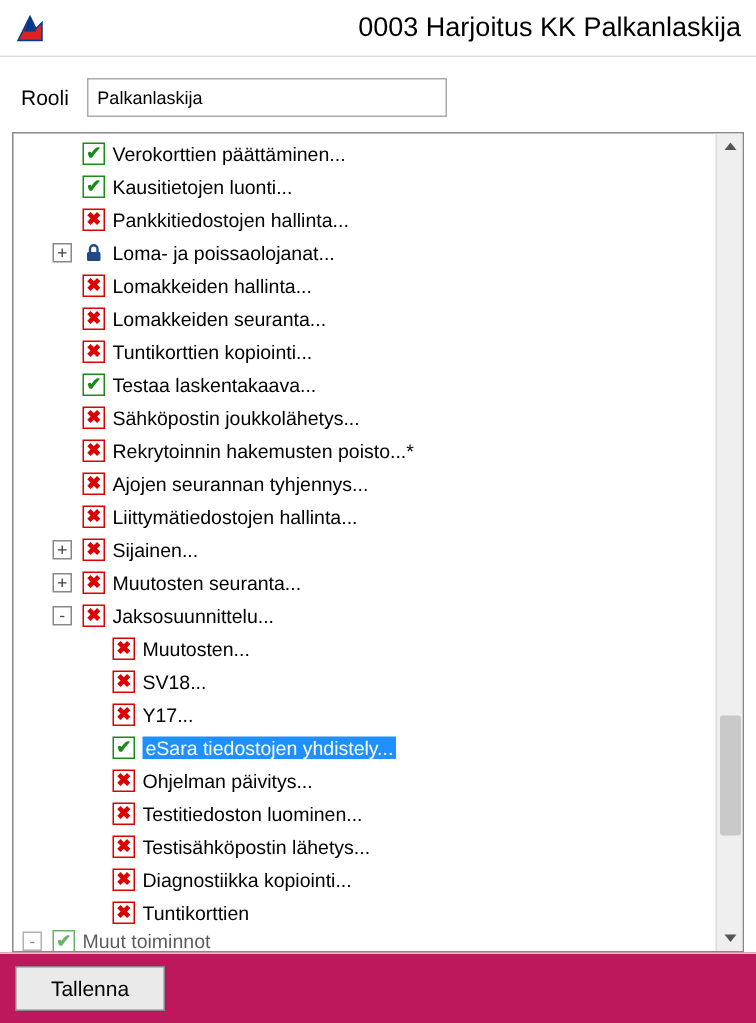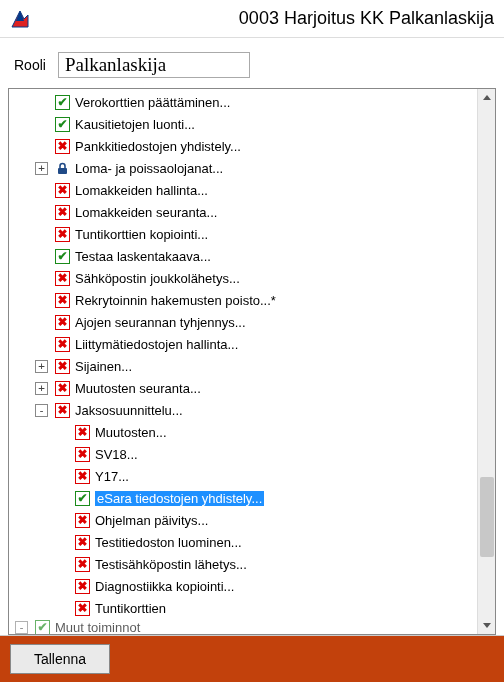--- a/index.html
+++ b/index.html
@@ -29,26 +29,26 @@
     color: #000;
   }
   .role-row {
     display: flex;
     align-items: center;
     padding: 14px 12px 10px 14px;
     gap: 12px;
   }
   .role-label { font-size: 14px; color: #000; }
   .role-input {
-    width: 192px;
+    width: 240px;
     height: 26px;
     border: 1px solid #aaa;
     padding: 2px 6px;
-    font-family: Liberation Serif, serif;
-    font-size: 19px;
+    font-family: Liberation Sans, sans-serif;
+    font-size: 12px;
   }
   .tree-wrapper {
     flex: 1;
     margin: 0 8px;
     border: 1px solid #888;
     background: #fff;
     display: flex;
     overflow: hidden;
   }
   .tree-scroll {
@@ -113,21 +113,21 @@
     margin-right:5px;
   }
   .item-label { color:#000; }
   .item-label.selected {
     background:#1e90ff; color:#fff;
     padding: 0 2px;
   }
   .footer {
     padding: 8px 10px;
     border-top: 1px solid #ccc;
-    background:#c2410c;
+    background:#be185d;
   }
   .save-btn {
     width: 100px; height: 30px;
     border: 1px solid #888;
     background: #eaeaea;
     font-family: inherit;
     font-size: 14px;
     cursor:pointer;
   }
   svg { display:block; }
@@ -158,21 +158,21 @@
         <span class="item-label">Verokorttien päättäminen...</span>
       </div>
       <div class="tree-item" style="padding-left: 46px;">
         <span class="dotspacer" style="width: 0px;"></span>
         <span class="chk green">✔</span>
         <span class="item-label">Kausitietojen luonti...</span>
       </div>
       <div class="tree-item" style="padding-left: 46px;">
         <span class="dotspacer" style="width: 0px;"></span>
         <span class="chk red">✖</span>
-        <span class="item-label">Pankkitiedostojen yhdistely...</span>
+        <span class="item-label">Pankkitiedostojen hallinta...</span>
       </div>
       <div class="tree-item" style="padding-left: 46px;">
         <span class="expander" style="margin-left: -20px; margin-right: 7px;">+</span>
         <span class="lock-icon">
           <svg width="13" height="13" viewBox="0 0 13 13">
             <rect x="2" y="6" width="9" height="6" fill="#204a87" rx="1"></rect>
             <path d="M4 6 V4 a2.5 2.5 0 0 1 5 0 V6" fill="none" stroke="#204a87" stroke-width="1.6"></path>
           </svg>
         </span>
         <span class="item-label">Loma- ja poissaolojanat...</span>

